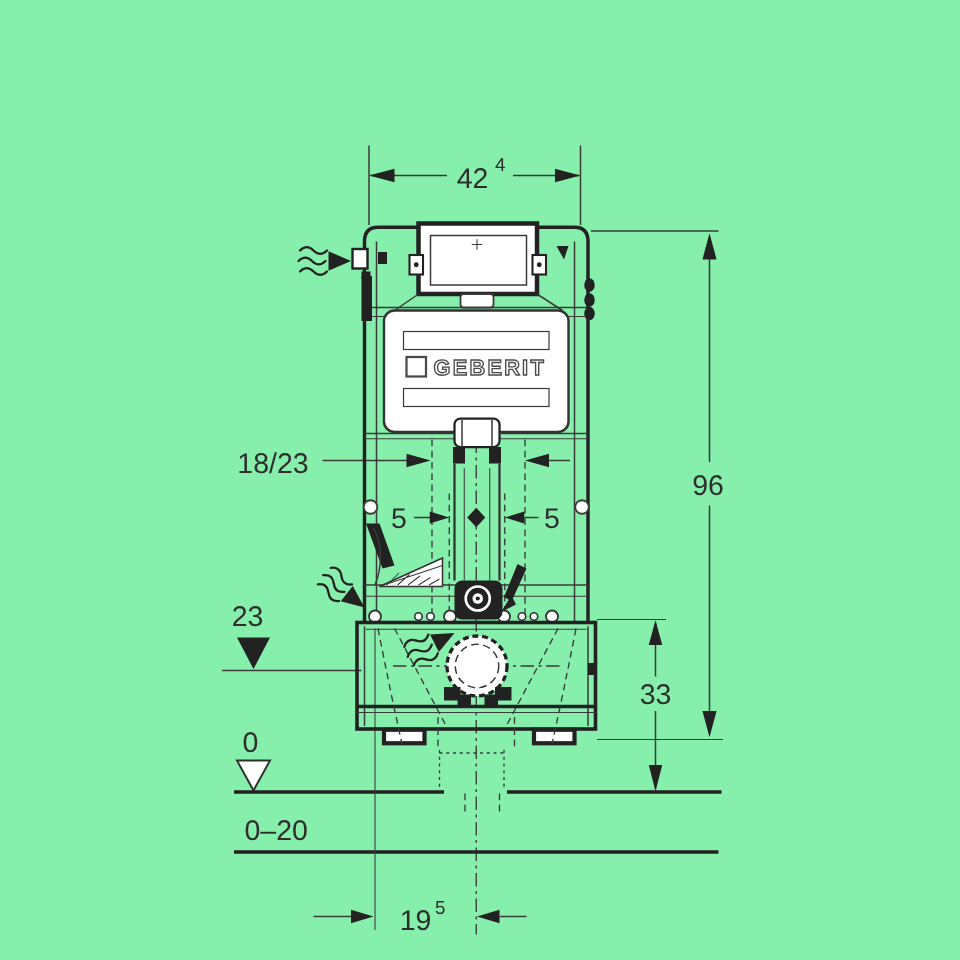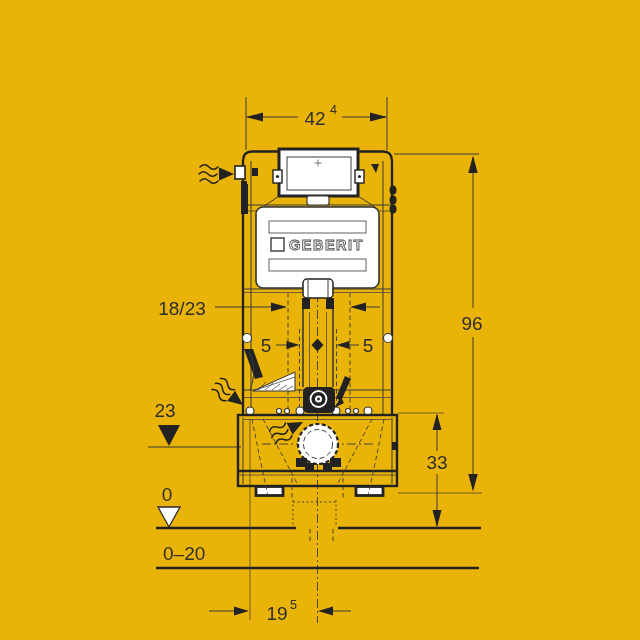--- a/index.html
+++ b/index.html
@@ -1,16 +1,16 @@
 <!DOCTYPE html>
 <html><head>
 <meta charset="utf-8">
 <style>
   html,body{margin:0;padding:0;background:#fff;}
-  .stage{position:relative;width:640px;height:640px;background:#eab308;overflow:hidden;
+  .stage{position:relative;width:640px;height:640px;background:#86efac;overflow:hidden;
          font-family:"Liberation Sans", sans-serif;}
   svg{position:absolute;left:0;top:0;}
   svg text{fill:#2e2e2e;font-family:"Liberation Sans", sans-serif;}
   .ln  {stroke:#3a3a3a;stroke-width:1;fill:none;}
   .ln07{stroke:#3a3a3a;stroke-width:0.7;fill:none;}
   .ln14{stroke:#333;stroke-width:1.5;fill:none;}
   .ln2 {stroke:#222;stroke-width:2.3;fill:none;}
   .dash{stroke:#3a3a3a;stroke-width:0.9;fill:none;stroke-dasharray:4.5 3;}
   .dot {stroke:#3a3a3a;stroke-width:0.9;fill:none;stroke-dasharray:2 2.5;}
   .cl  {stroke:#3a3a3a;stroke-width:0.9;fill:none;stroke-dasharray:9 3 2 3;}

